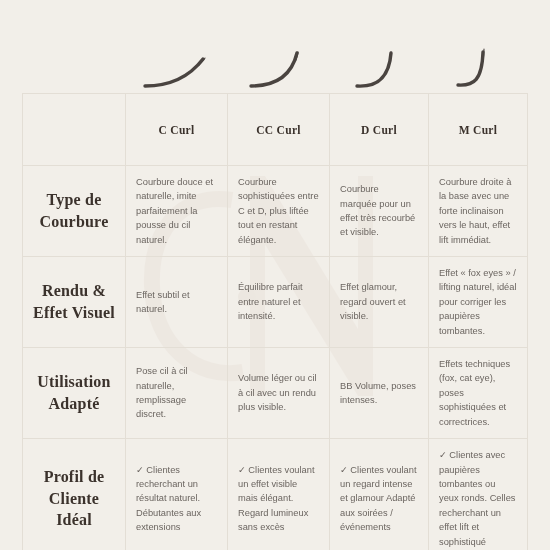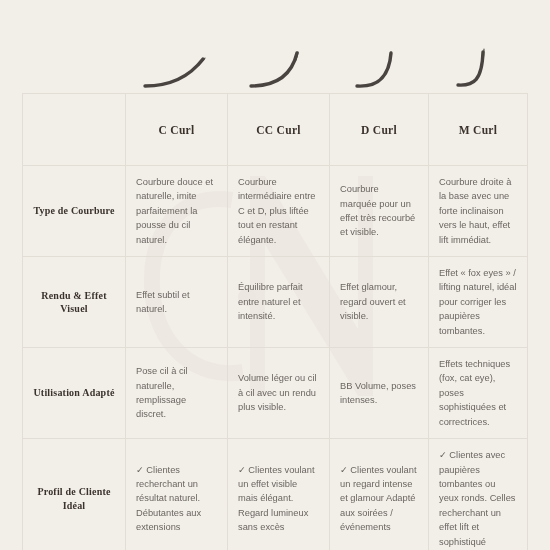--- a/index.html
+++ b/index.html
@@ -79,21 +79,21 @@
     font-size: 11.5px;
     color: #3b322c;
     letter-spacing: 0.3px;
     padding: 6px 8px;
   }
   thead th.corner { background: rgba(242,239,233,0.55); }
 
   td.row-header {
     font-family: "Liberation Serif", serif;
     font-weight: bold;
-    font-size: 10px;
+    font-size: 16px;
     color: #3b322c;
     text-align: center;
     line-height: 1.35;
     letter-spacing: 0.2px;
   }
   td.cell {
     font-family: "Liberation Sans", sans-serif;
     font-size: 9.3px;
     line-height: 1.55;
     color: #6b6560;
@@ -167,21 +167,21 @@
       <th>C Curl</th>
       <th>CC Curl</th>
       <th>D Curl</th>
       <th>M Curl</th>
     </tr>
   </thead>
   <tbody>
     <tr class="r1">
       <td class="row-header">Type de Courbure</td>
       <td class="cell">Courbure douce et naturelle, imite parfaitement la pousse du cil naturel.</td>
-      <td class="cell">Courbure intermédiaire entre C et D, plus liftée tout en restant élégante.</td>
+      <td class="cell">Courbure sophistiquées entre C et D, plus liftée tout en restant élégante.</td>
       <td class="cell">Courbure marquée pour un effet très recourbé et visible.</td>
       <td class="cell">Courbure droite à la base avec une forte inclinaison vers le haut, effet lift immédiat.</td>
     </tr>
     <tr class="r2">
       <td class="row-header">Rendu &amp; Effet Visuel</td>
       <td class="cell">Effet subtil et naturel.</td>
       <td class="cell">Équilibre parfait entre naturel et intensité.</td>
       <td class="cell">Effet glamour, regard ouvert et visible.</td>
       <td class="cell">Effet « fox eyes » / lifting naturel, idéal pour corriger les paupières tombantes.</td>
     </tr>

